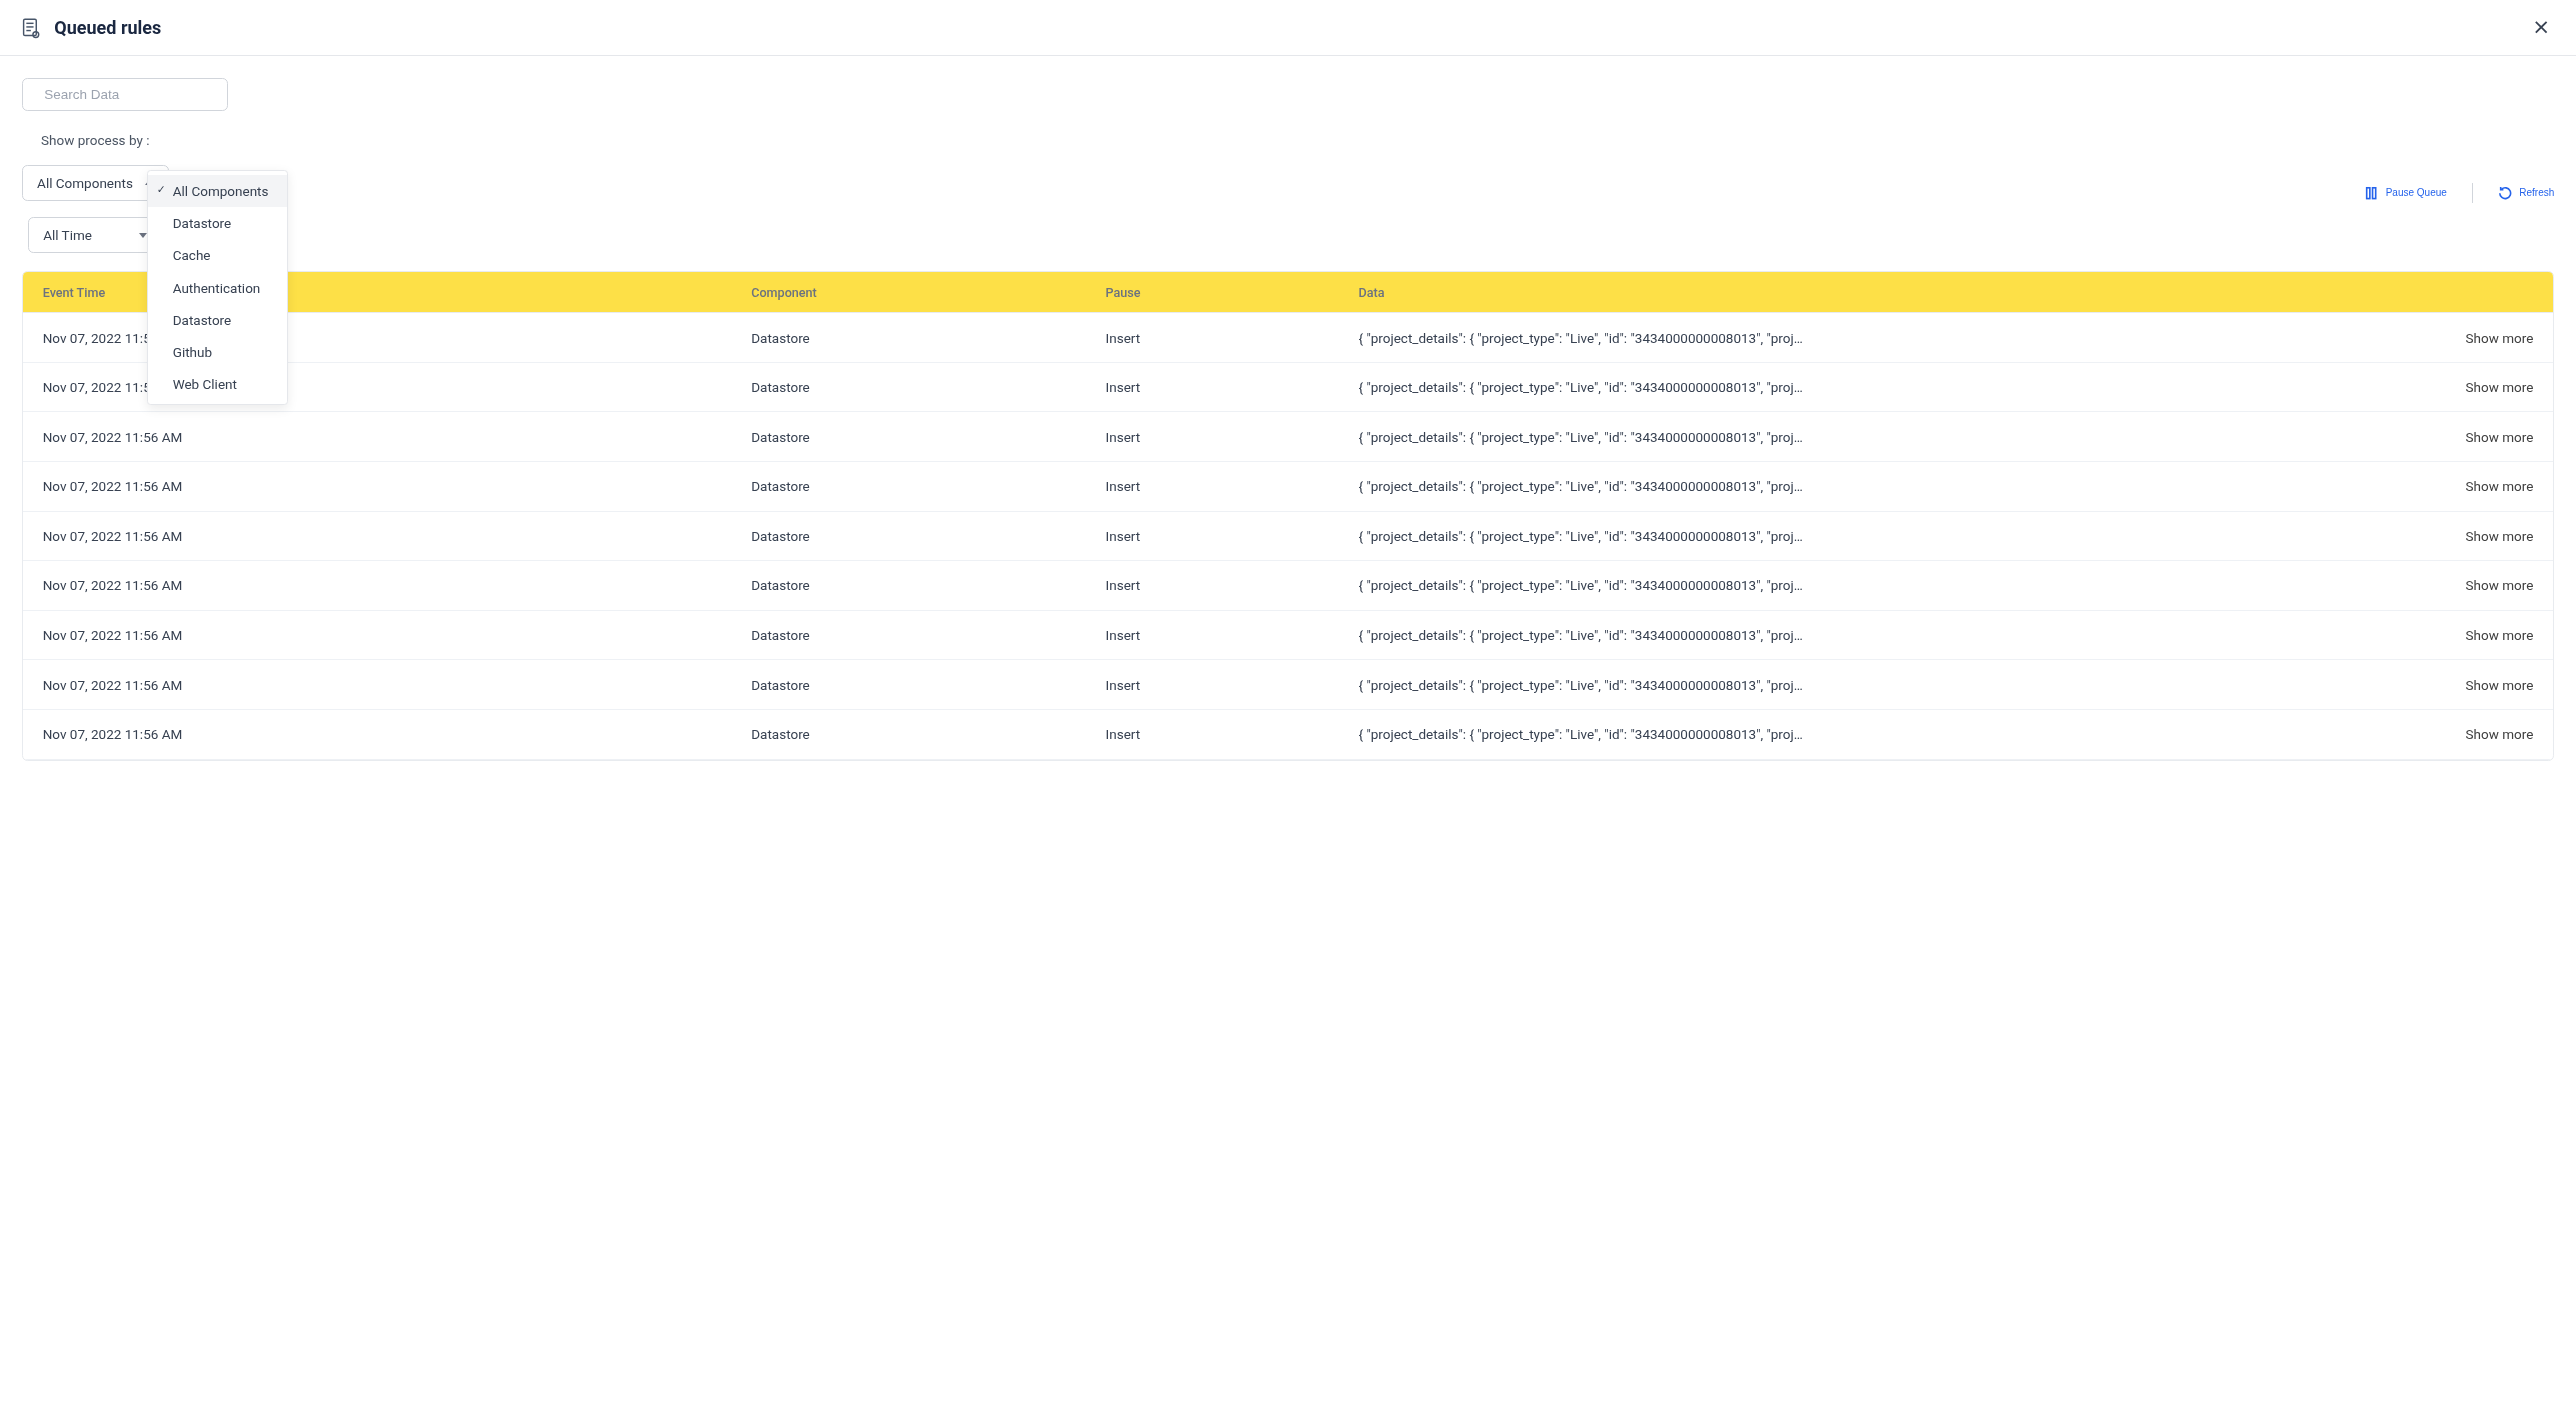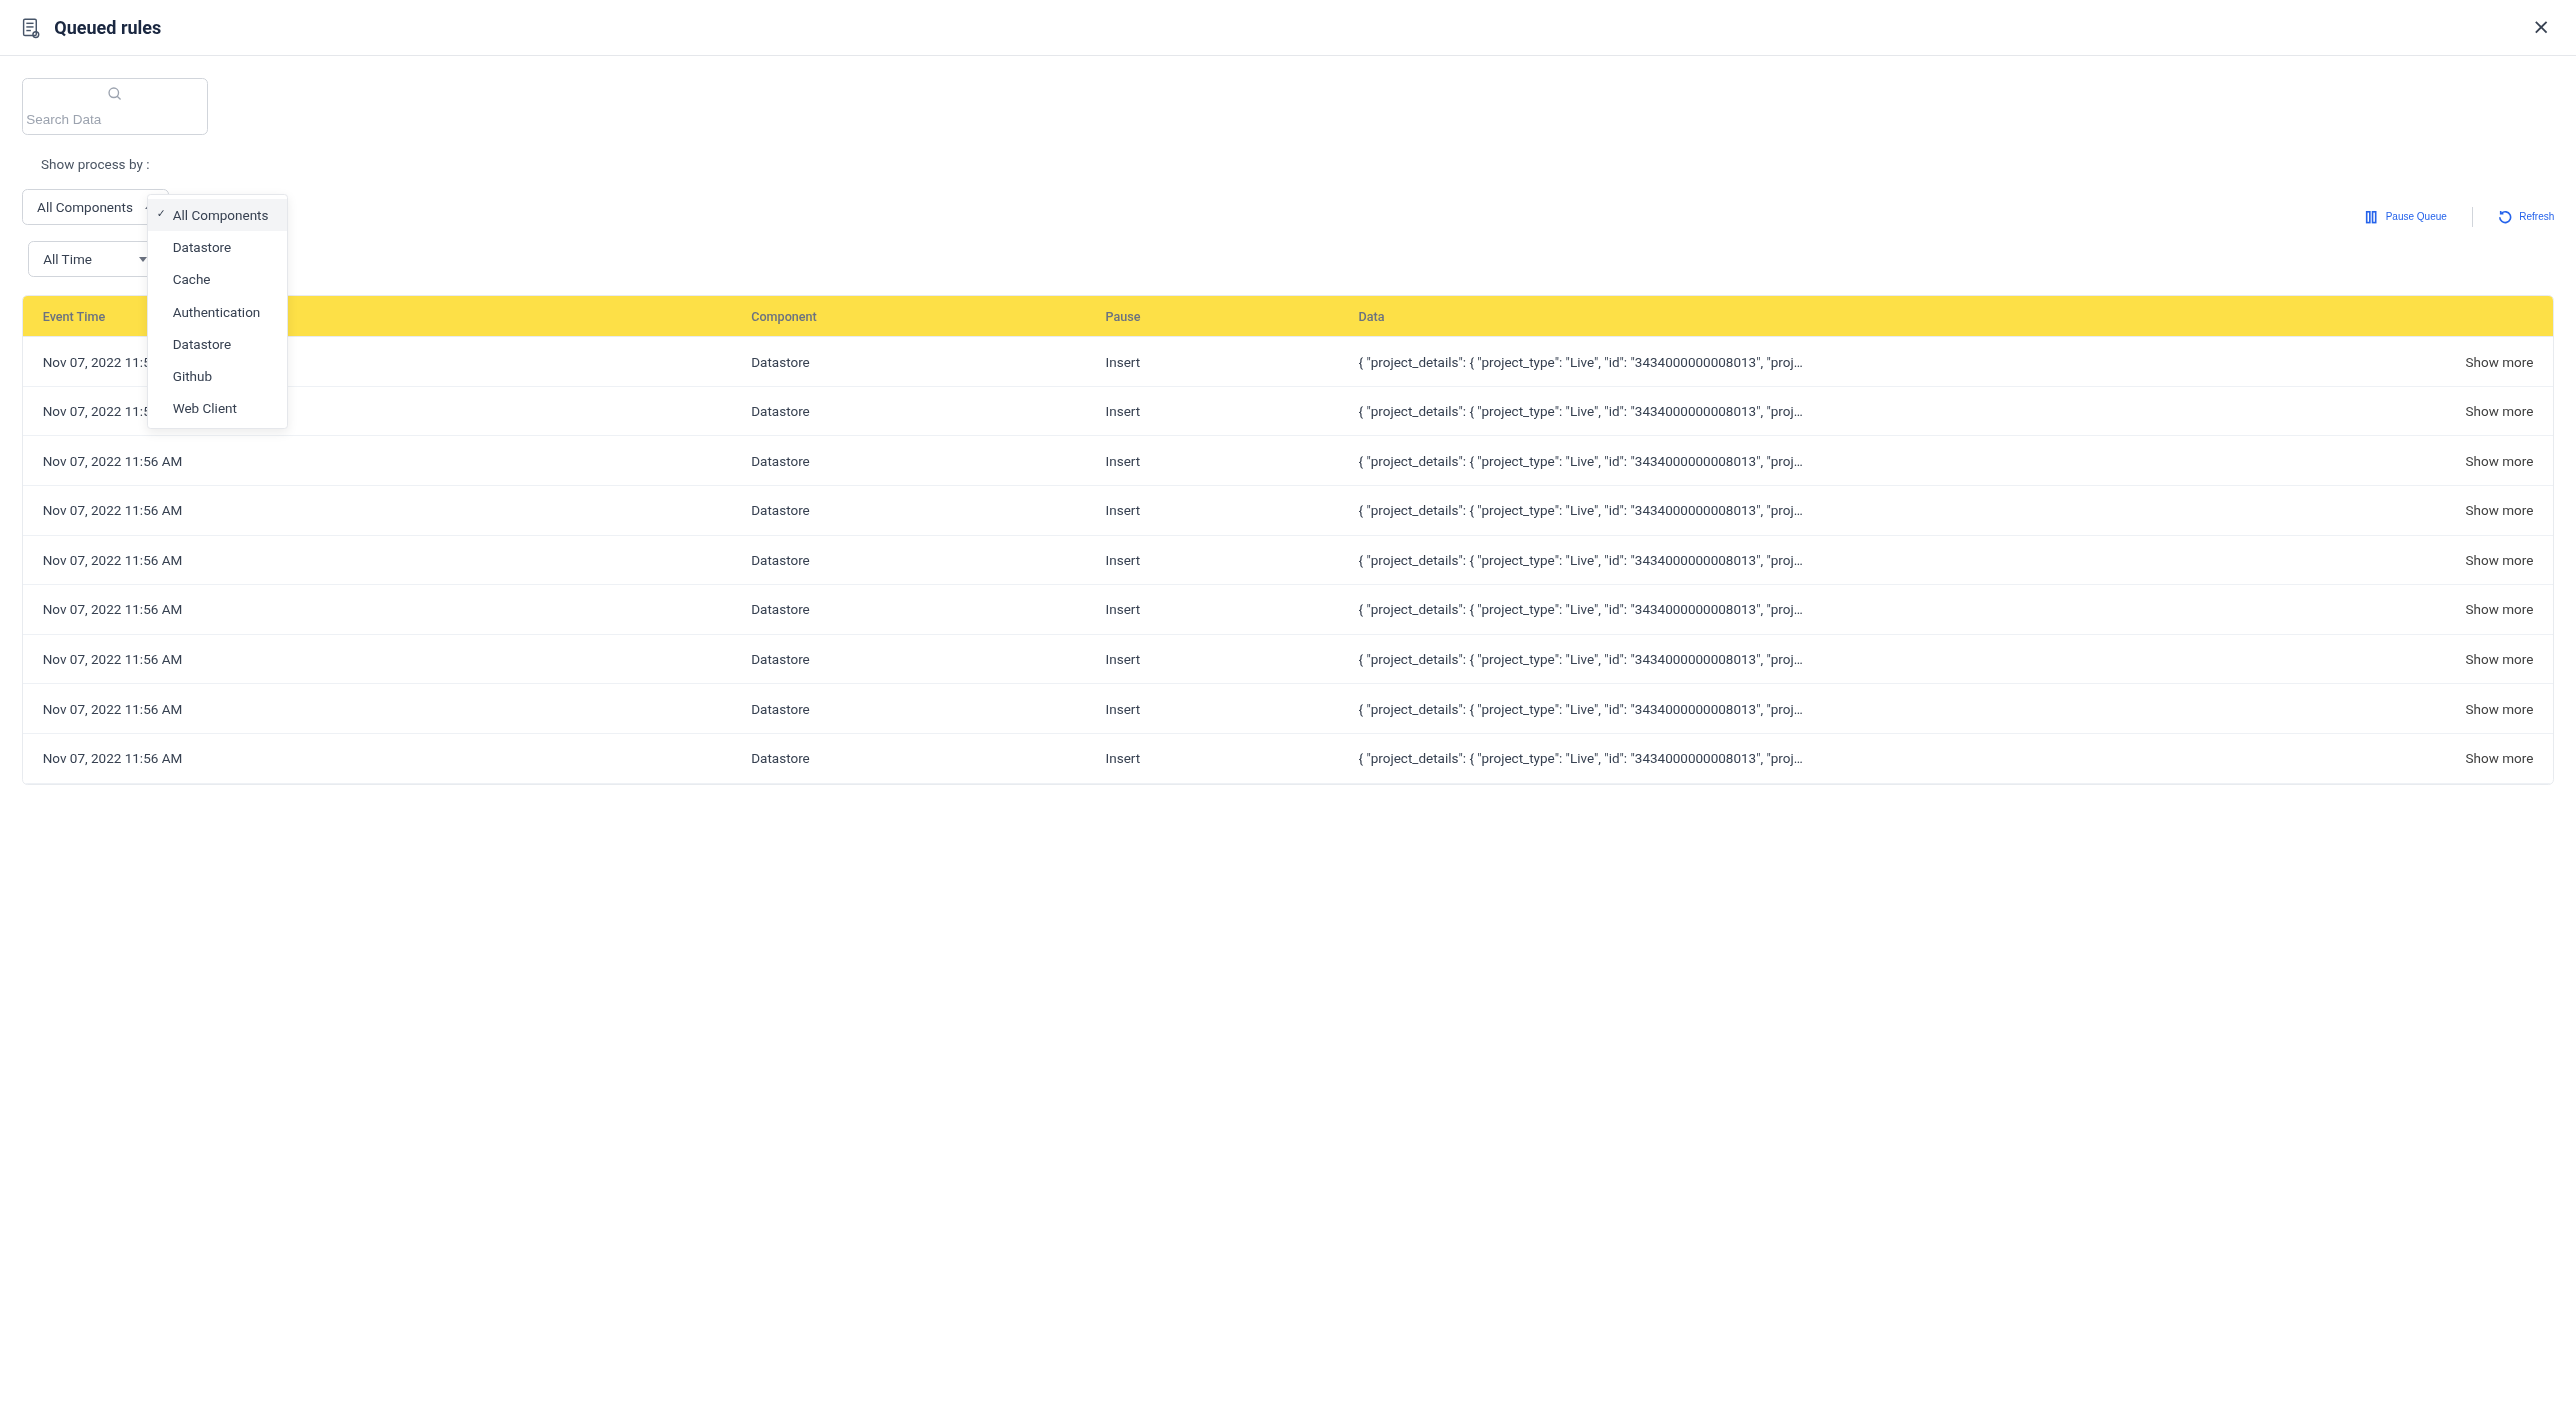--- a/index.html
+++ b/index.html
@@ -60,22 +60,21 @@
   font-size: 13.5px;
   line-height: 1.5;
 }
 .search-box {
   display: flex;
   align-items: center;
   gap: 9px;
   border: 0.9px solid #d1d5db;
   border-radius: 5.4px;
   padding: 7.2px 12.6px;
-  width: 186px;
-  flex-direction: column;
+  width: 206px;
 }
 .search-box svg { color: #9ca3af; }
 .search-input {
   border: none;
   outline: none;
   font-size: 13.5px;
   flex: 1;
   color: #374151;
 }
 .search-input::placeholder { color: #9ca3af; }

